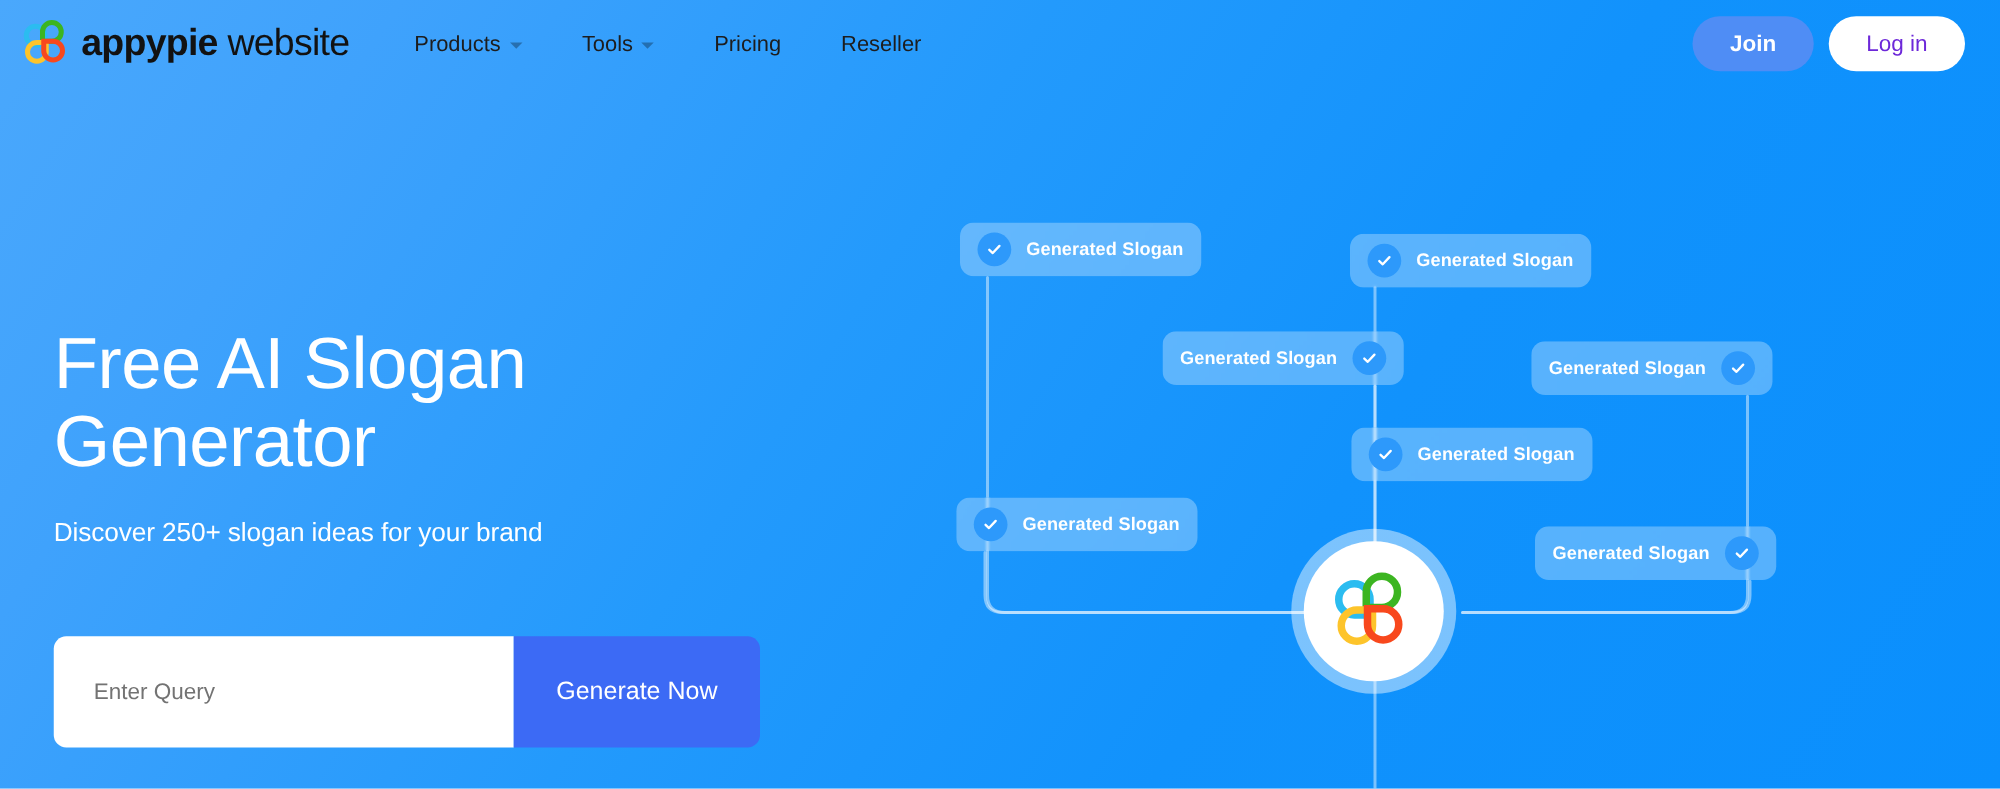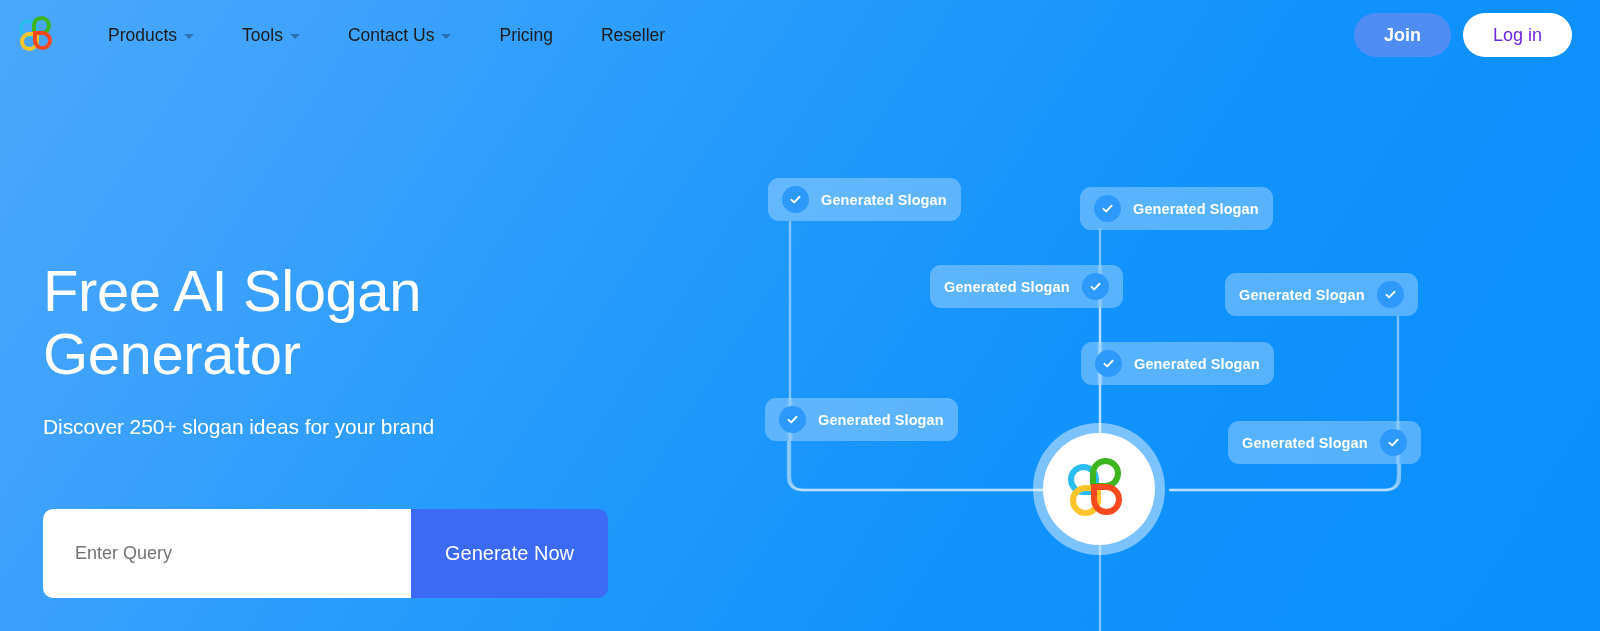--- a/index.html
+++ b/index.html
@@ -213,33 +213,30 @@
 
   <div class="header">
 
     <div class="brand">
       <div class="brand-mark">
         <div class="petal petal-tl"></div>
         <div class="petal petal-tr"></div>
         <div class="petal petal-bl"></div>
         <div class="petal petal-br"></div>
       </div>
+      <div class="brand-text"><span>appypie</span> <span class="thin">website</span></div>
     </div>
 
     <nav class="nav">
       <div class="nav-item">
         <span>Products</span>
         <span class="caret"></span>
       </div>
       <div class="nav-item">
         <span>Tools</span>
-        <span class="caret"></span>
-      </div>
-      <div class="nav-item">
-        <span>Contact Us</span>
         <span class="caret"></span>
       </div>
       <div class="nav-item">
         <span>Pricing</span>
       </div>
       <div class="nav-item">
         <span>Reseller</span>
       </div>
     </nav>
 

